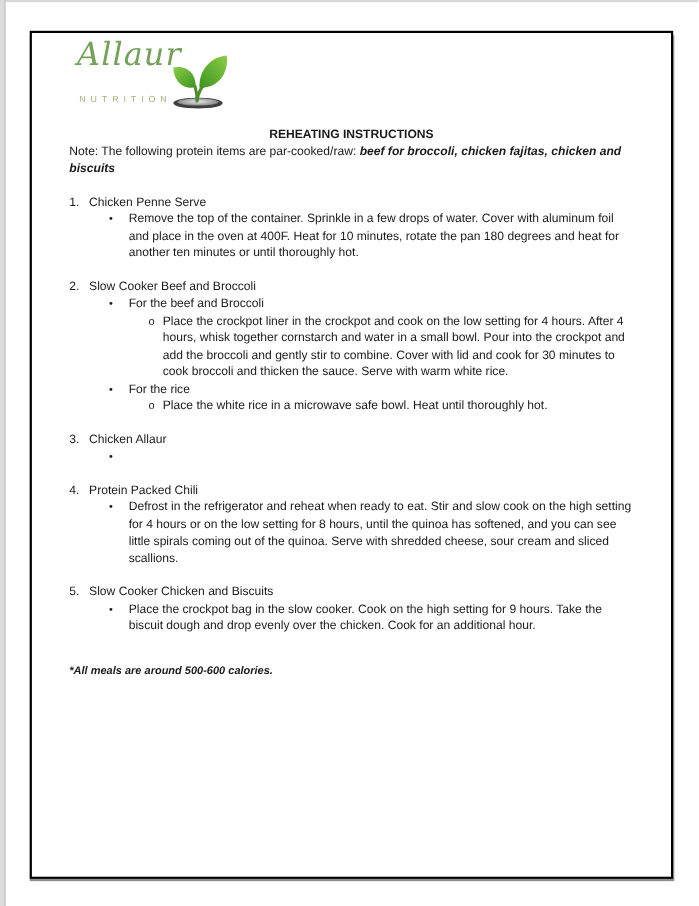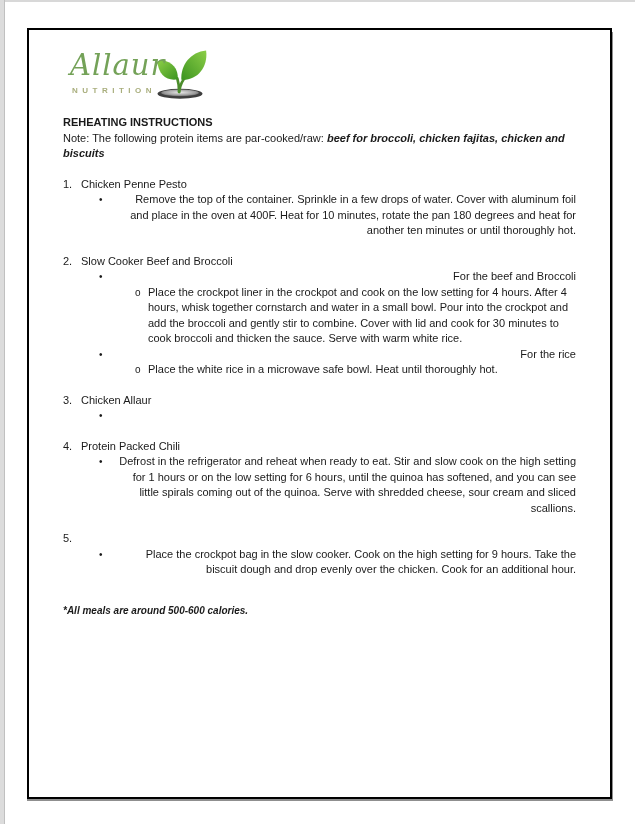--- a/index.html
+++ b/index.html
@@ -64,32 +64,32 @@
     font-weight: normal;
     font-size: 29px;
     line-height: 30px;
     color: #74a258;
     letter-spacing: 1px;
   }
   .logo-sub {
     font-size: 8px;
     letter-spacing: 4.5px;
     color: #a9ae7d;
-    margin-top: 3px;
+    margin-top: 19px;
     margin-left: 2px;
-    font-weight: bold;
   }
   .logo-sprout {
     margin-left: -14px;
     margin-bottom: -2px;
   }
   
   .doc-title {
     margin-top: 17px;
     font-weight: bold;
+    text-align: center;
   }
   .note { }
   .note .em {
     font-weight: bold;
     font-style: italic;
   }
   .section { margin-top: 15px; }
   .sec-head { display: flex; }
   .sec-num {
     width: 18px;
@@ -97,21 +97,21 @@
   }
   .li1 {
     display: flex;
     padding-left: 36px;
   }
   .li1 .marker {
     width: 18px;
     flex: 0 0 18px;
     font-size: 10px;
   }
-  .li1 .btext { flex: 1; text-align: right; }
+  .li1 .btext { flex: 1; }
   .li2 {
     display: flex;
     padding-left: 72px;
   }
   .li2 .marker {
     width: 13px;
     flex: 0 0 13px;
     font-size: 10px;
   }
   .li2 .btext { flex: 1; }
@@ -161,21 +161,21 @@
           <path d="M33.5 37.5 C32.5 21 44 6.5 61 5 C63.5 24 51 38.5 33.5 37.5 Z" fill="url(#leafR)"></path>
         </svg>
       </div>
 
       <div class="doc-title">REHEATING INSTRUCTIONS</div>
       <div class="note"><span>Note: The following protein items are par-cooked/raw:  </span><span class="em">beef for broccoli, chicken fajitas, chicken and biscuits</span></div>
 
       <div class="section">
         <div class="sec-head">
           <span class="sec-num">1.</span>
-          <span>Chicken Penne Pesto</span>
+          <span>Chicken Penne Serve</span>
         </div>
         <div class="li1">
           <span class="marker">•</span>
           <span class="btext">Remove the top of the container. Sprinkle in a few drops of water. Cover with aluminum foil and place in the oven at 400F. Heat for 10 minutes, rotate the pan 180 degrees and heat for another ten minutes or until thoroughly hot.</span>
         </div>
       </div>
 
       <div class="section">
         <div class="sec-head">
           <span class="sec-num">2.</span>
@@ -209,27 +209,28 @@
         </div>
       </div>
 
       <div class="section">
         <div class="sec-head">
           <span class="sec-num">4.</span>
           <span>Protein Packed Chili</span>
         </div>
         <div class="li1">
           <span class="marker">•</span>
-          <span class="btext">Defrost in the refrigerator and reheat when ready to eat. Stir and slow cook on the high setting for 1 hours or on the low setting for 6 hours, until the quinoa has softened, and you can see little spirals coming out of the quinoa. Serve with shredded cheese, sour cream and sliced scallions.</span>
+          <span class="btext">Defrost in the refrigerator and reheat when ready to eat. Stir and slow cook on the high setting for 4 hours or on the low setting for 8 hours, until the quinoa has softened, and you can see little spirals coming out of the quinoa. Serve with shredded cheese, sour cream and sliced scallions.</span>
         </div>
       </div>
 
       <div class="section">
         <div class="sec-head">
           <span class="sec-num">5.</span>
+          <span>Slow Cooker Chicken and Biscuits</span>
         </div>
         <div class="li1">
           <span class="marker">•</span>
           <span class="btext">Place the crockpot bag in the slow cooker. Cook on the high setting for 9 hours. Take the biscuit dough and drop evenly over the chicken. Cook for an additional hour.</span>
         </div>
       </div>
 
       <div class="footer-note">*All meals are around 500-600 calories.</div>
 
     </div>

